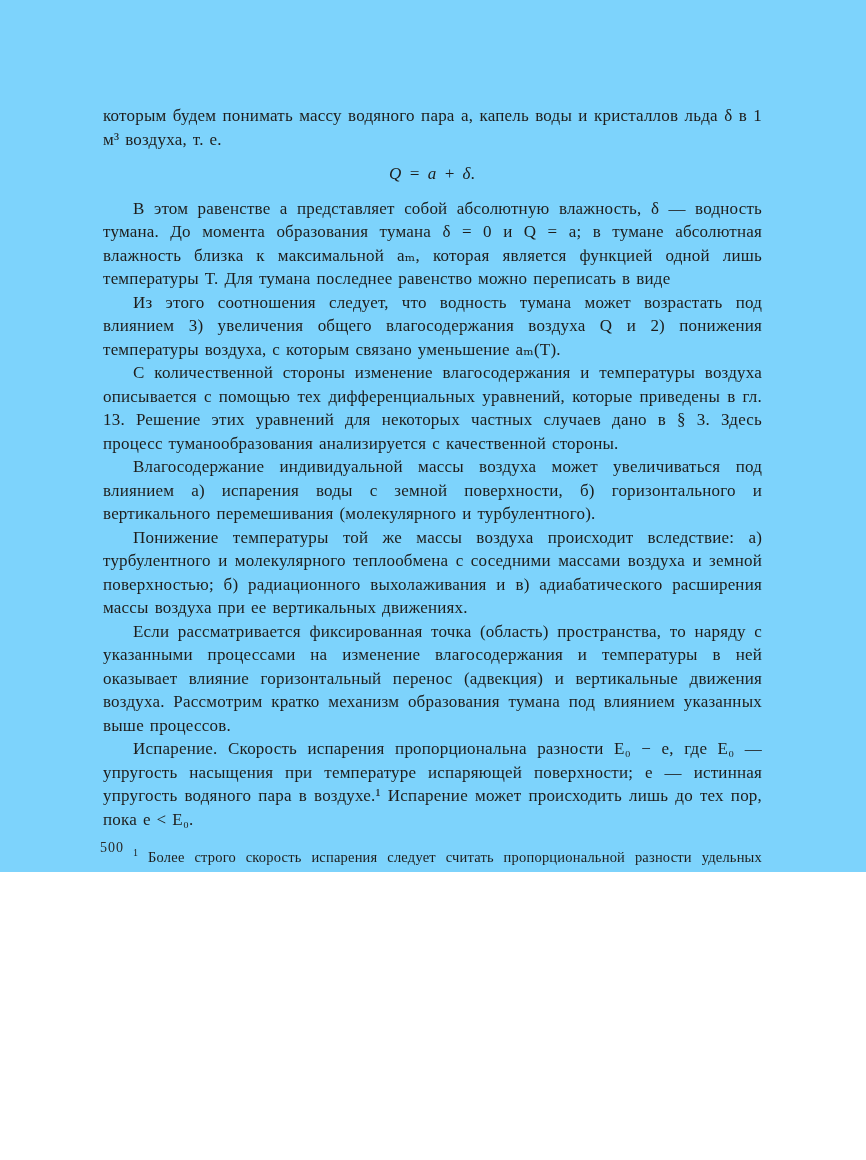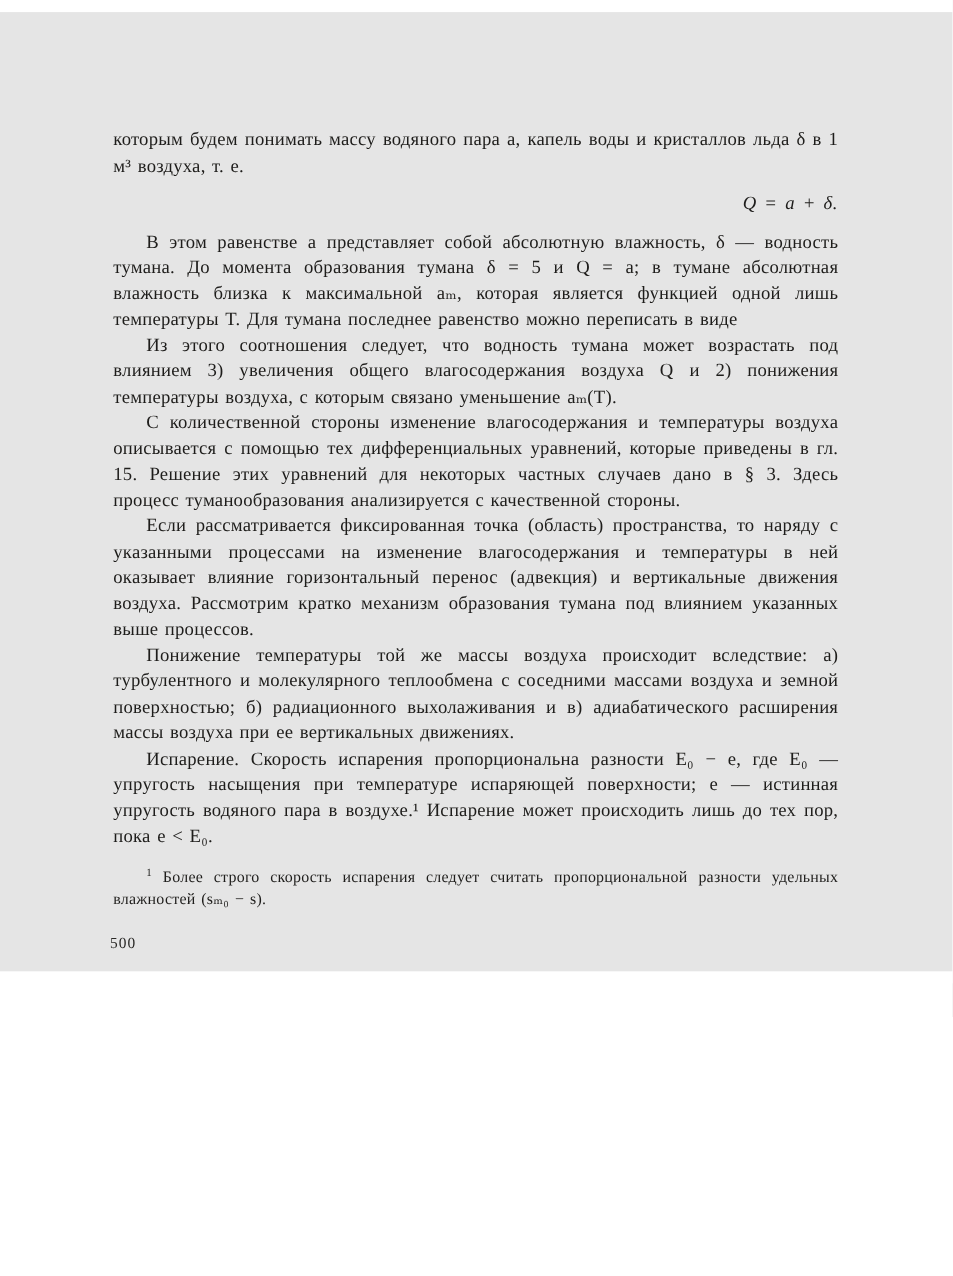--- a/index.html
+++ b/index.html
@@ -4,22 +4,22 @@
 <style>
   html, body {
     margin: 0;
     padding: 0;
     background: #ffffff;
   }
   .page {
     position: relative;
     width: 866px;
     height: 872px;
-    margin: 11px auto;
-    background: #e5e5e5;
+    margin: 0 auto;
+    background: #7dd3fc;
     box-sizing: border-box;
     overflow: hidden;
     font-family: "Liberation Serif", "DejaVu Serif", serif;
     color: #1e1d1b;
   }
   .text-column {
     position: absolute;
     left: 103px;
     top: 104px;
     width: 659px;
@@ -30,21 +30,21 @@
     word-spacing: 1.5px;
   }
   .para {
     margin: 0;
     text-indent: 30px;
   }
   .para.no-indent {
     text-indent: 0;
   }
   .equation {
-    text-align: right;
+    text-align: center;
     font-style: italic;
     margin: 11px 0;
     letter-spacing: 0.6px;
     word-spacing: 2px;
     text-indent: 0;
     font-family: Liberation Serif, serif;
   }
   .lead-bold {
     font-weight: normal;
     font-style: normal;
@@ -72,31 +72,32 @@
 </head>
 <body>
 
 <div class="page">
   <div class="text-column">
 
     <p class="para no-indent">которым будем понимать массу водяного пара a, капель воды и кристаллов льда δ в 1 м³ воздуха, т. е.</p>
 
     <div class="equation">Q = a + δ.</div>
 
-    <p class="para">В этом равенстве a представляет собой абсолютную влажность, δ — водность тумана. До момента образования тумана δ = 5 и Q = a; в тумане абсолютная влажность близка к максимальной aₘ, которая является функцией одной лишь температуры T. Для тумана последнее равенство можно переписать в виде</p>
+    <p class="para">В этом равенстве a представляет собой абсолютную влажность, δ — водность тумана. До момента образования тумана δ = 0 и Q = a; в тумане абсолютная влажность близка к максимальной aₘ, которая является функцией одной лишь температуры T. Для тумана последнее равенство можно переписать в виде</p>
 
 
     <p class="para">Из этого соотношения следует, что водность тумана может возрастать под влиянием 3) увеличения общего влагосодержания воздуха Q и 2) понижения температуры воздуха, с которым связано уменьшение aₘ(T).</p>
 
-    <p class="para">С количественной стороны изменение влагосодержания и температуры воздуха описывается с помощью тех дифференциальных уравнений, которые приведены в гл. 15. Решение этих уравнений для некоторых частных случаев дано в § 3. Здесь процесс туманообразования анализируется с качественной стороны.</p>
+    <p class="para">С количественной стороны изменение влагосодержания и температуры воздуха описывается с помощью тех дифференциальных уравнений, которые приведены в гл. 13. Решение этих уравнений для некоторых частных случаев дано в § 3. Здесь процесс туманообразования анализируется с качественной стороны.</p>
 
+    <p class="para">Влагосодержание индивидуальной массы воздуха может увеличиваться под влиянием а) испарения воды с земной поверхности, б) горизонтального и вертикального перемешивания (молекулярного и турбулентного).</p>
+
+    <p class="para">Понижение температуры той же массы воздуха происходит вследствие: а) турбулентного и молекулярного теплообмена с соседними массами воздуха и земной поверхностью; б) радиационного выхолаживания и в) адиабатического расширения массы воздуха при ее вертикальных движениях.</p>
 
     <p class="para">Если рассматривается фиксированная точка (область) пространства, то наряду с указанными процессами на изменение влагосодержания и температуры в ней оказывает влияние горизонтальный перенос (адвекция) и вертикальные движения воздуха. Рассмотрим кратко механизм образования тумана под влиянием указанных выше процессов.</p>
-
-    <p class="para">Понижение температуры той же массы воздуха происходит вследствие: а) турбулентного и молекулярного теплообмена с соседними массами воздуха и земной поверхностью; б) радиационного выхолаживания и в) адиабатического расширения массы воздуха при ее вертикальных движениях.</p>
 
     <p class="para"><span class="lead-bold">Испарение.</span> <span>Скорость испарения пропорциональна разности E₀ − e, где E₀ — упругость насыщения при температуре испаряющей поверхности; e — истинная упругость водяного пара в воздухе.¹ Испарение может происходить лишь до тех пор, пока e &lt; E₀.</span></p>
 
 
     <p class="footnote"><sup>1</sup> <span>Более строго скорость испарения следует считать пропорциональной разности удельных влажностей (sₘ₀ − s).</span></p>
 
   </div>
 
   <div class="page-number">500</div>
 </div>

